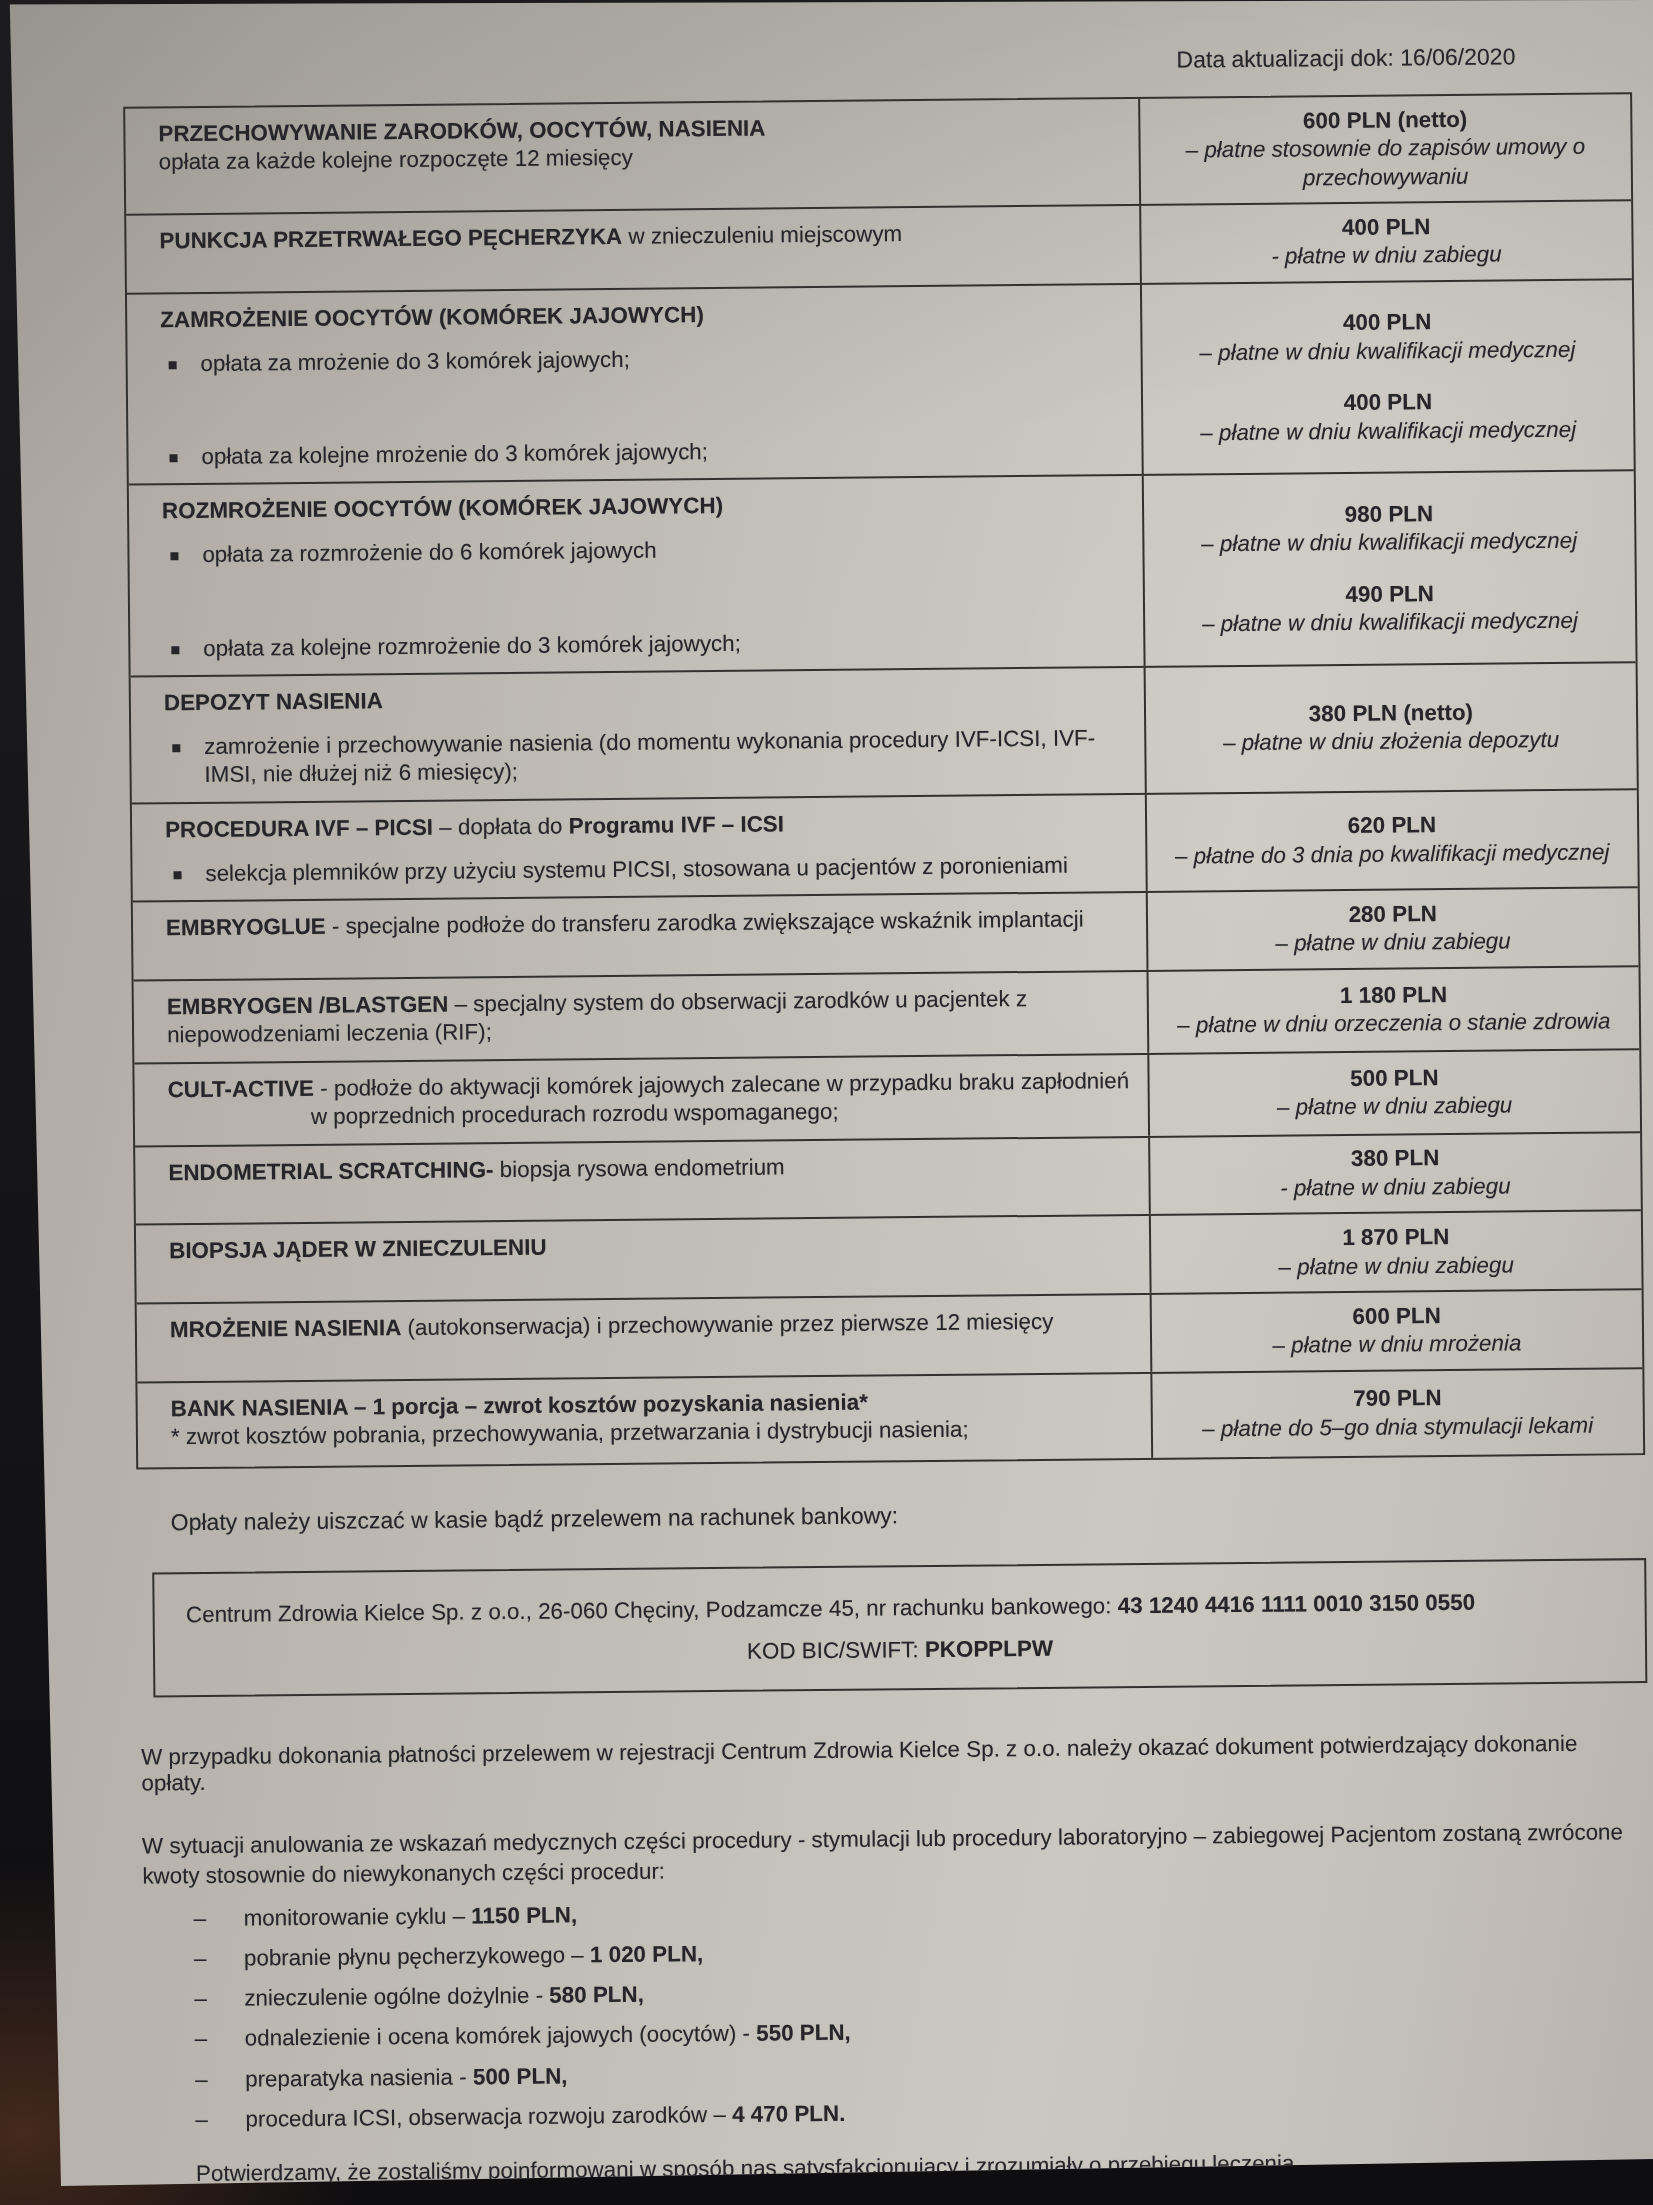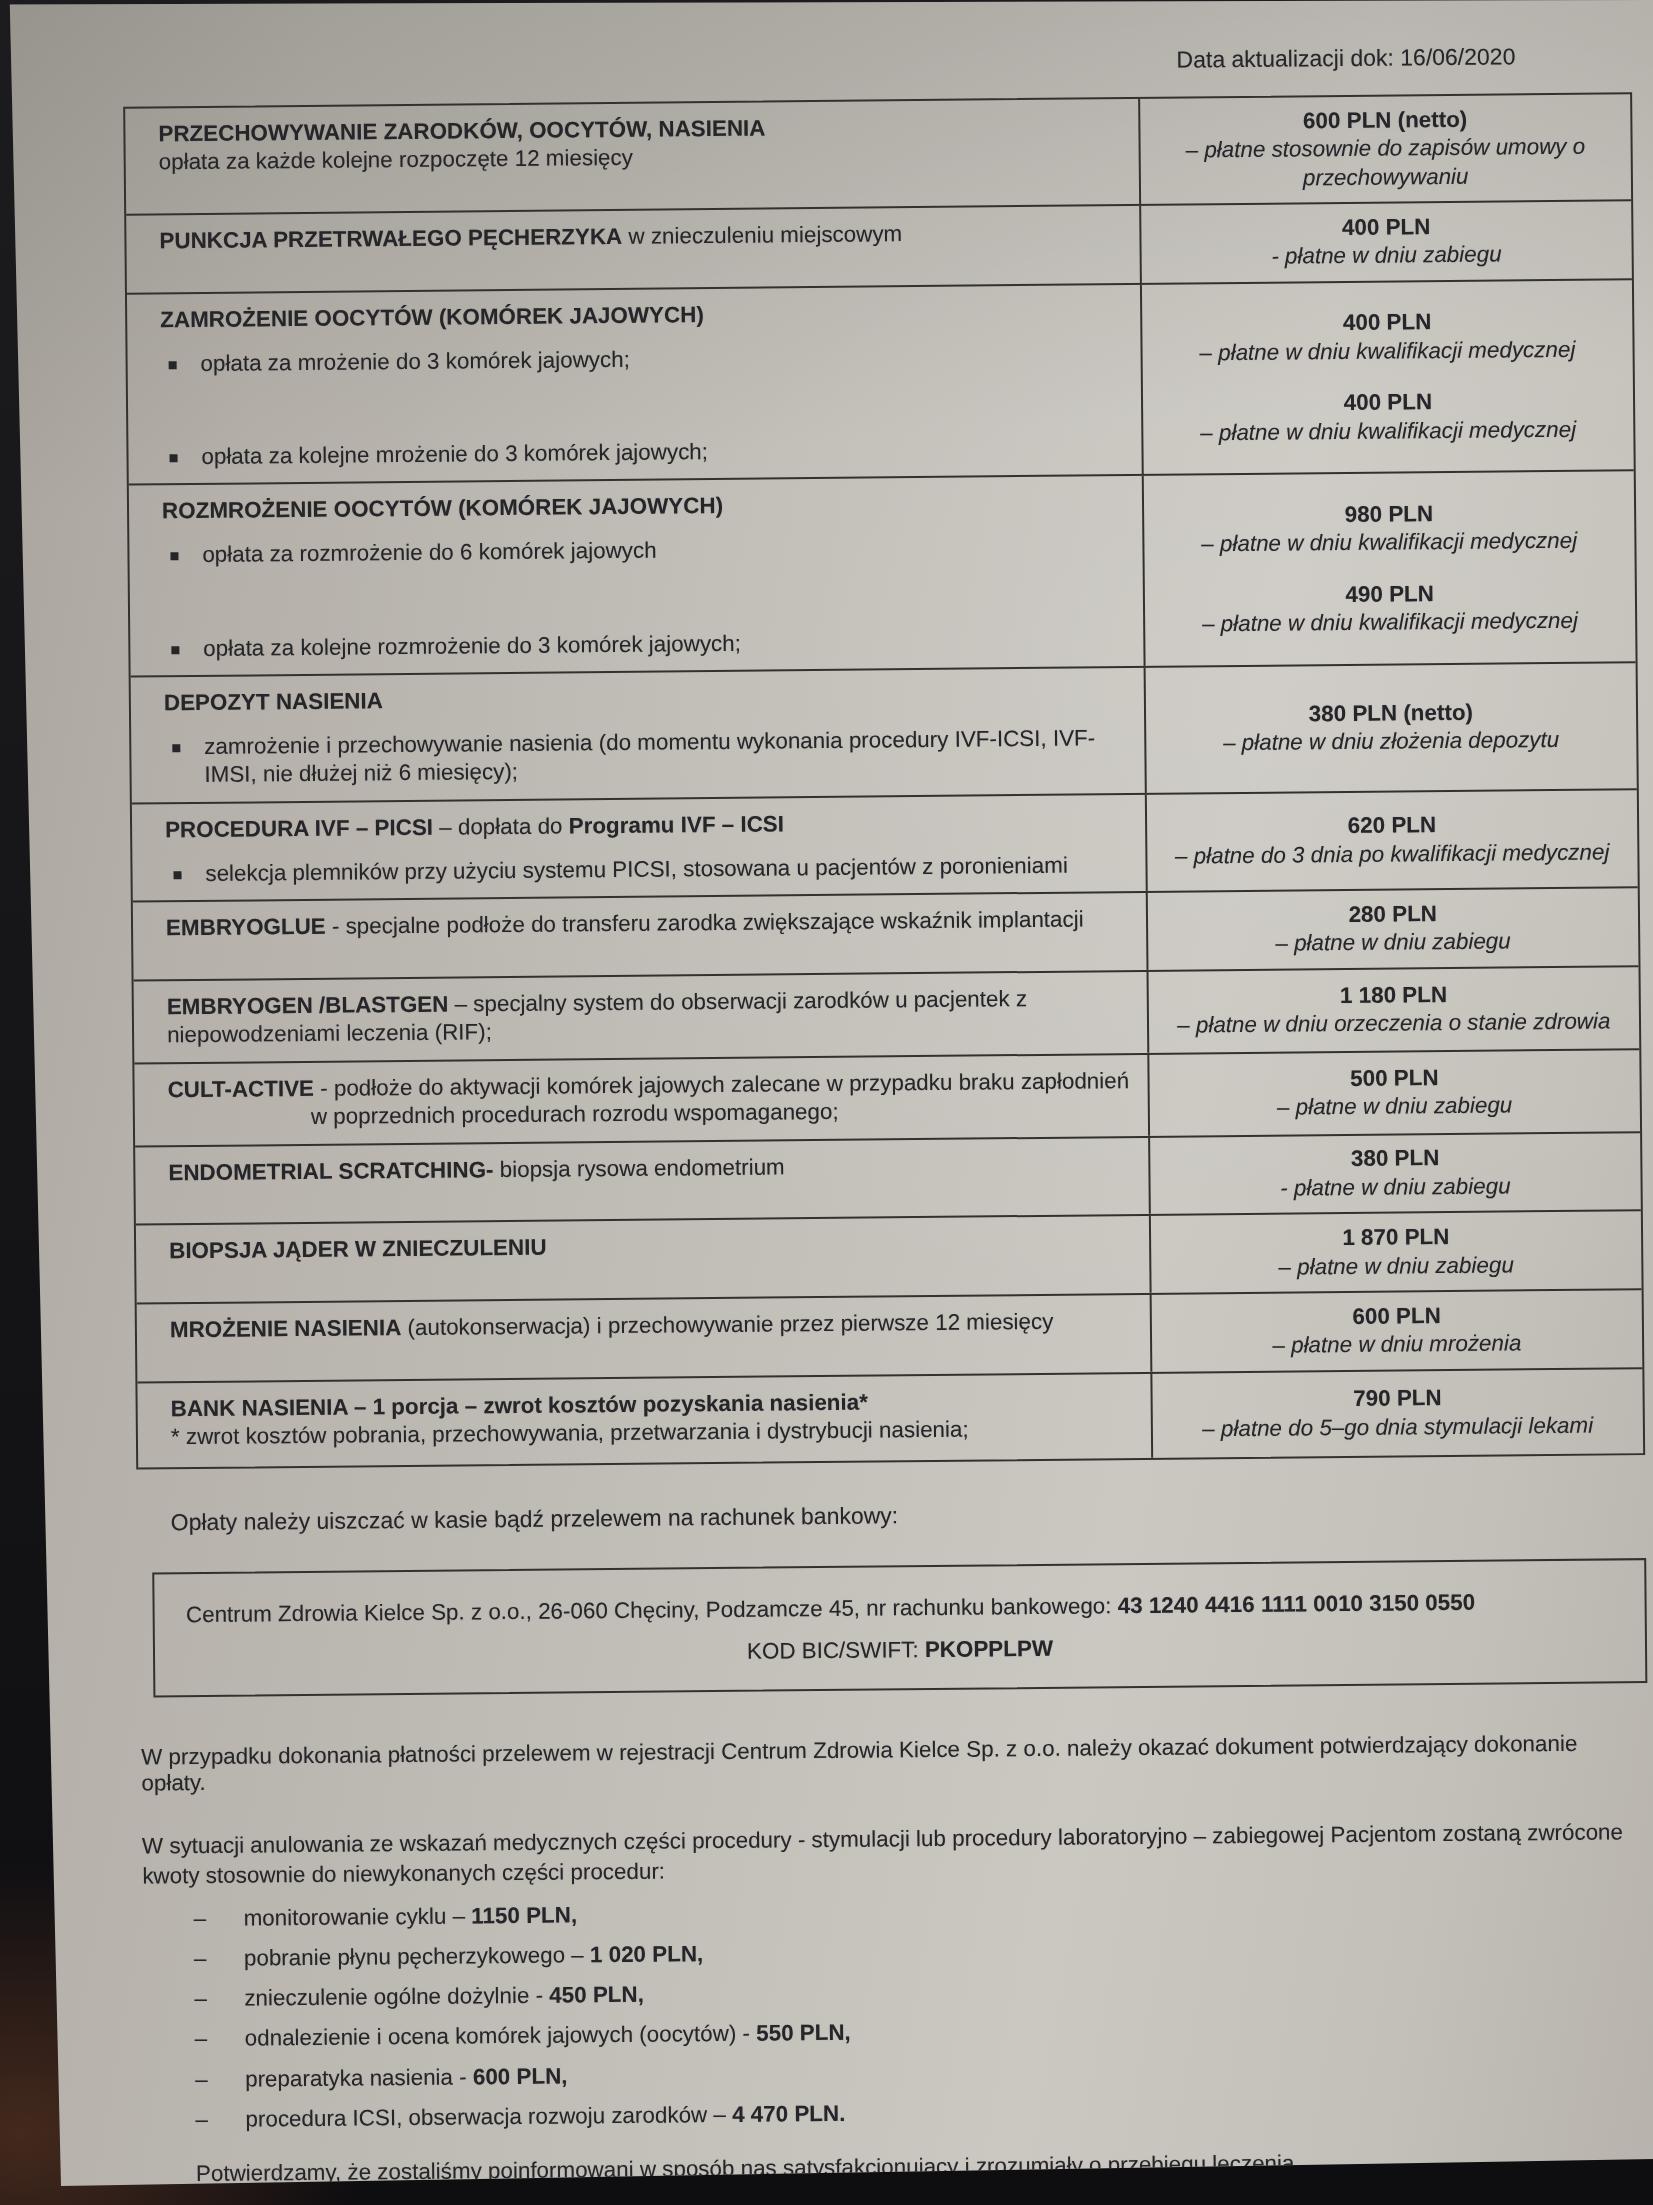--- a/index.html
+++ b/index.html
@@ -314,29 +314,29 @@
         <div class="cancel-item">
           <span class="dash">–</span>
           <span><span>monitorowanie cyklu – </span><span class="t">1150 PLN,</span></span>
         </div>
         <div class="cancel-item">
           <span class="dash">–</span>
           <span><span>pobranie płynu pęcherzykowego – </span><span class="t">1 020 PLN,</span></span>
         </div>
         <div class="cancel-item">
           <span class="dash">–</span>
-          <span><span>znieczulenie ogólne dożylnie - </span><span class="t">450 PLN,</span></span>
+          <span><span>znieczulenie ogólne dożylnie - </span><span class="t">580 PLN,</span></span>
         </div>
         <div class="cancel-item">
           <span class="dash">–</span>
           <span><span>odnalezienie i ocena komórek jajowych (oocytów) - </span><span class="t">550 PLN,</span></span>
         </div>
         <div class="cancel-item">
           <span class="dash">–</span>
-          <span><span>preparatyka nasienia - </span><span class="t">600 PLN,</span></span>
+          <span><span>preparatyka nasienia - </span><span class="t">500 PLN,</span></span>
         </div>
         <div class="cancel-item">
           <span class="dash">–</span>
           <span><span>procedura ICSI, obserwacja rozwoju zarodków – </span><span class="t">4 470 PLN.</span></span>
         </div>
       </div>
 
       <div class="confirm">
         <div>Potwierdzamy, że zostaliśmy poinformowani w sposób nas satysfakcjonujący i zrozumiały o przebiegu leczenia.</div>
         <div>Uprzejmie informujemy, że ceny zawarte w karcie opłat obowiązują w dniu jej podpisania i mogą ulec zmianie.</div>

